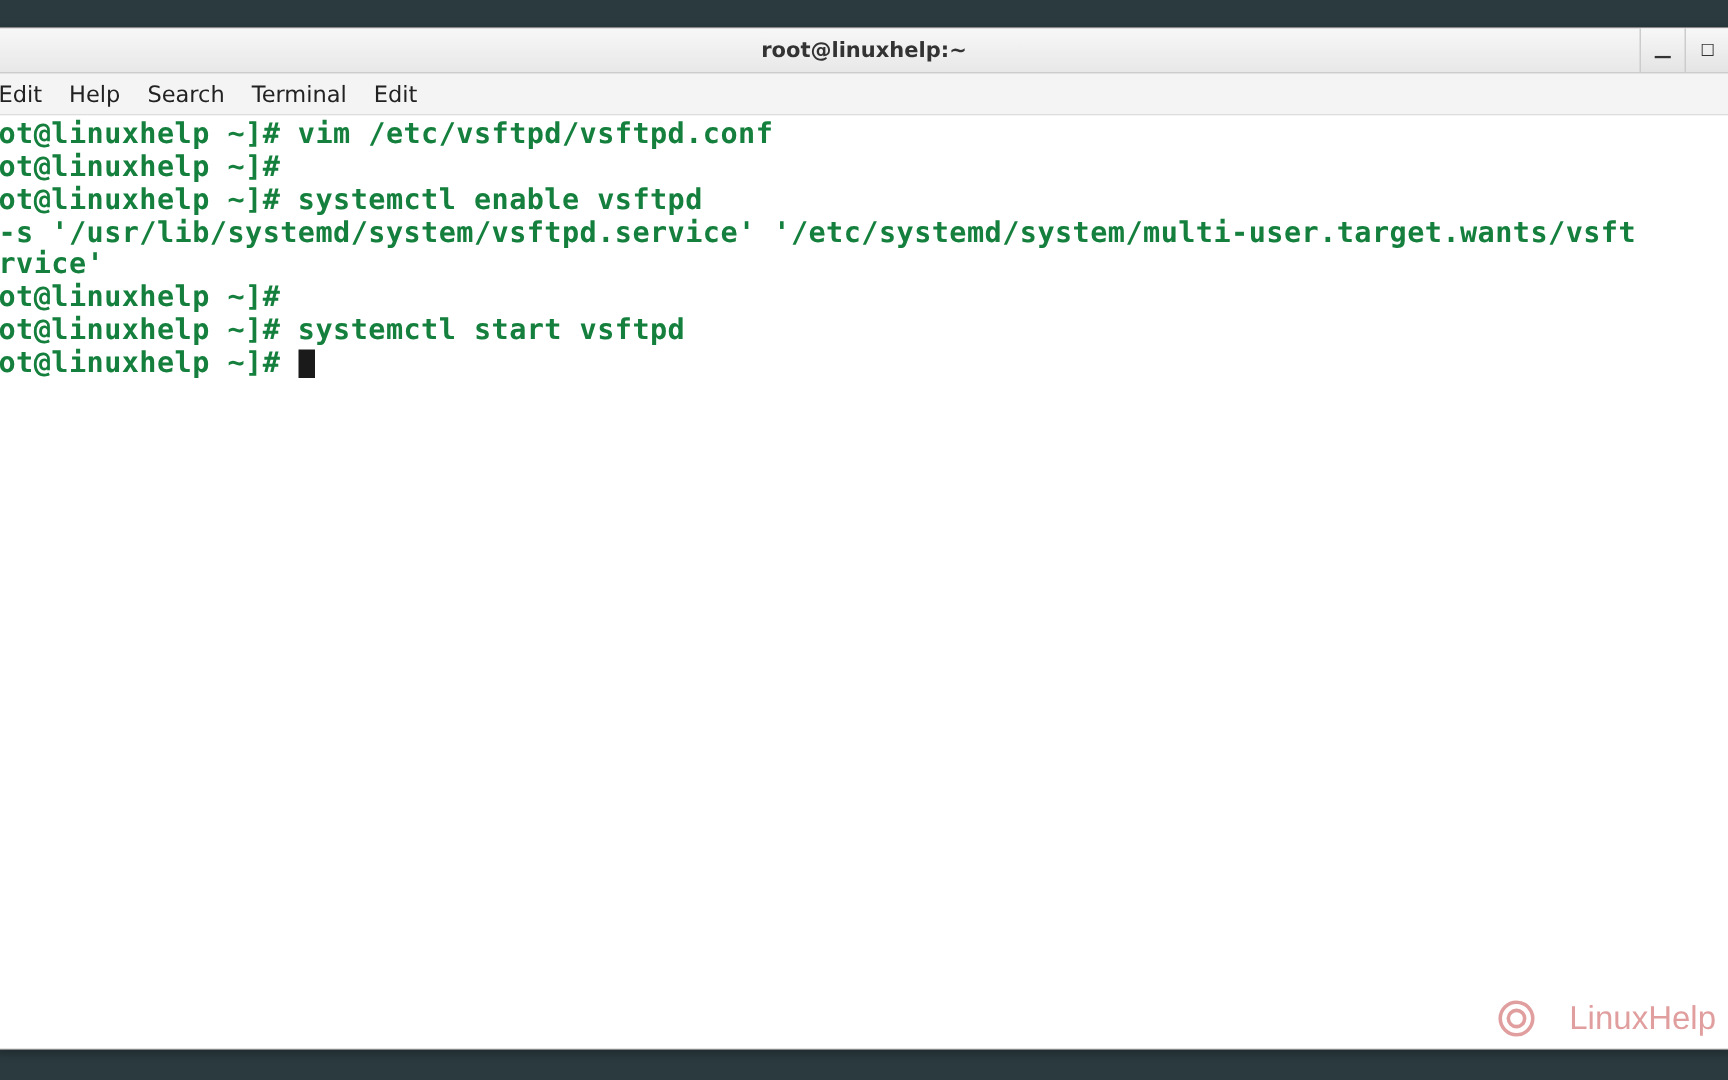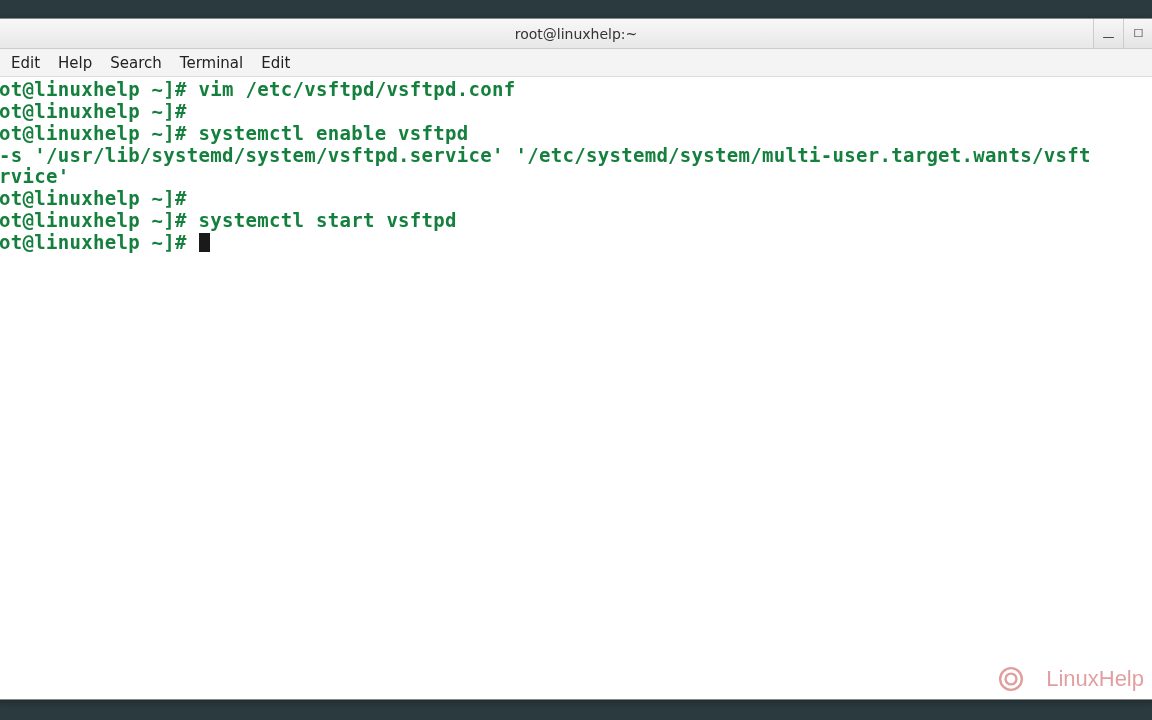--- a/index.html
+++ b/index.html
@@ -24,21 +24,21 @@
     flex-direction: column;
   }
   .titlebar {
     height: 30px;
     background: linear-gradient(to bottom, #f7f7f7, #e8e8e8);
     border-bottom: 1px solid #ccc;
     display: flex;
     align-items: center;
     justify-content: center;
     position: relative;
-    font-weight: normal;
+    font-weight: bold;
     font-size: 14px;
     color: #333;
   }
   .win-controls {
     position: absolute;
     right: 0;
     top: 0;
     height: 100%;
     display: flex;
   }
@@ -54,21 +54,21 @@
     color: #333;
   }
   .win-btn.minimize::before { content: "—"; position: relative; top: 3px; }
   .win-btn.maximize::before { content: "☐"; font-size: 11px; }
   .menubar {
     height: 28px;
     background: #f4f4f4;
     border-bottom: 1px solid #ddd;
     display: flex;
     align-items: center;
-    padding: 0 12px;
+    padding: 0 0;
     gap: 18px;
     font-size: 15px;
     color: #222;
   }
   .menubar span { cursor: default; }
   .terminal {
     flex: 1;
     background: #fff;
     color: #15803d;
     font-family: "DejaVu Sans Mono", "Liberation Mono", monospace;

